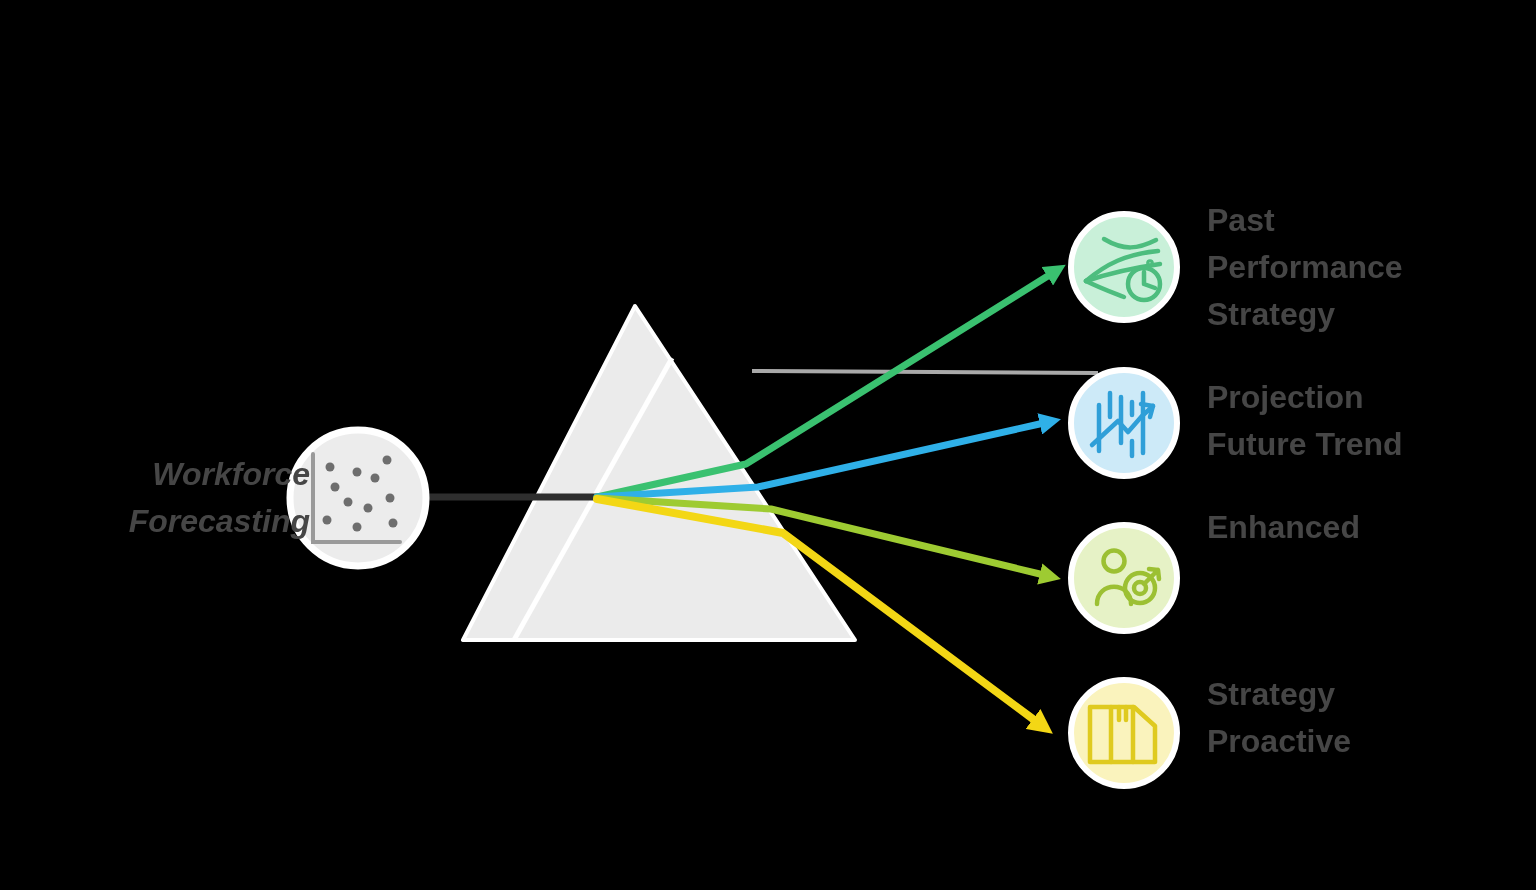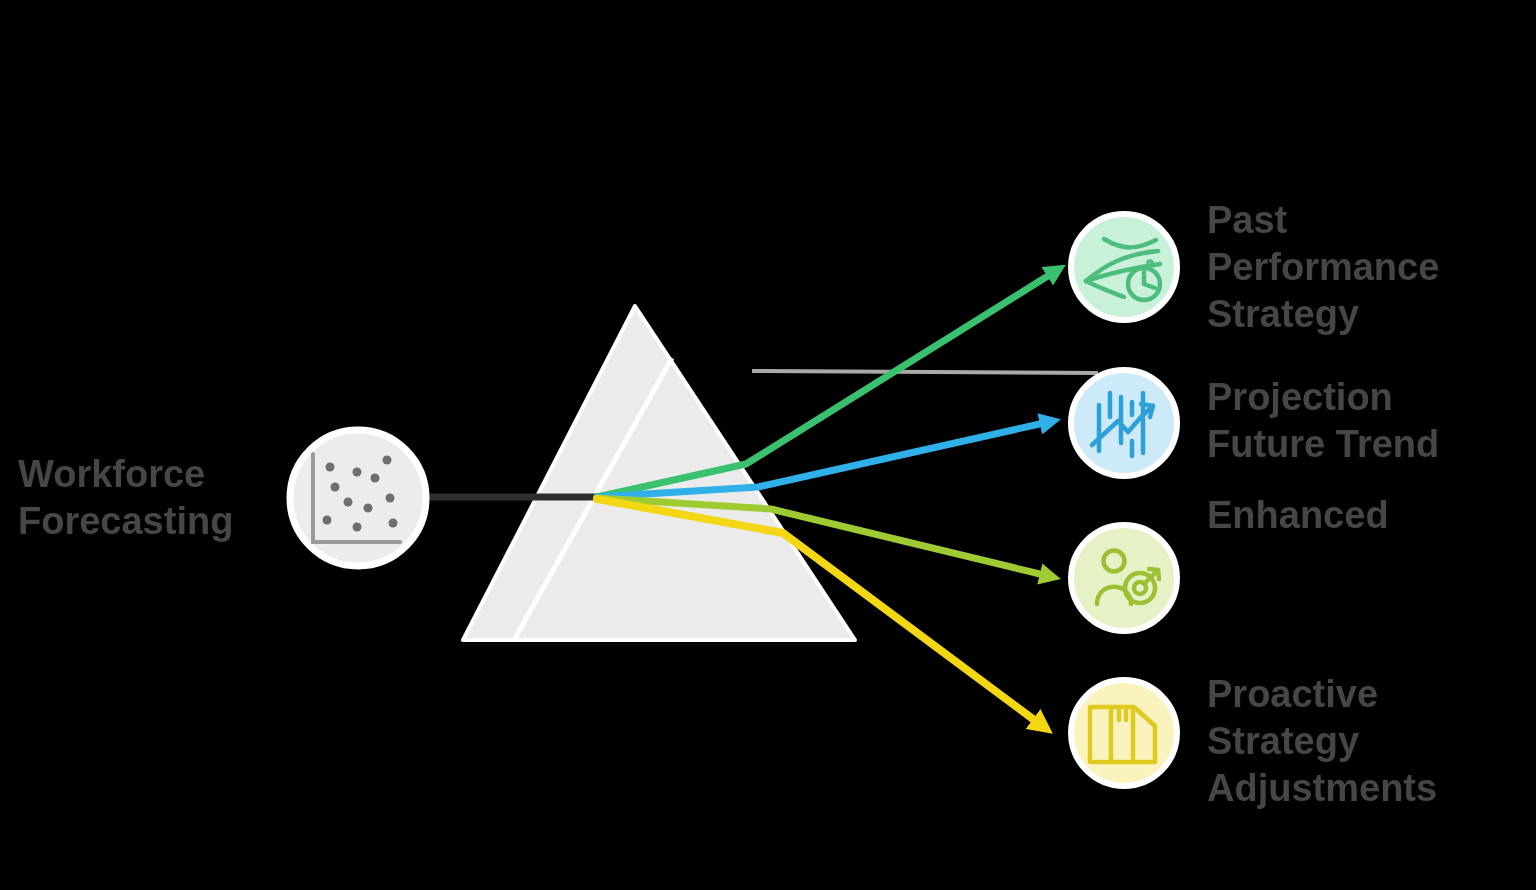--- a/index.html
+++ b/index.html
@@ -1,21 +1,21 @@
 <!DOCTYPE html>
 <html><head>
 <meta charset="utf-8">
 <style>
   html,body{margin:0;padding:0;background:#000;}
   body{width:1536px;height:890px;position:relative;overflow:hidden;
        font-family:"Liberation Sans", sans-serif;}
   .stage{position:absolute;left:0;top:0;width:1536px;height:890px;}
   svg.scene{position:absolute;left:0;top:0;}
-  .lbl{position:absolute;color:#464646;font-weight:bold;font-size:38px;line-height:47px;}
-  .lbl-left{left:18px;top:451px;width:292px;text-align:left;}
+  .lbl{position:absolute;color:#464646;font-weight:bold;font-size:32px;line-height:47px;}
+  .lbl-left{left:18px;top:451px;width:292px;text-align:right;font-style:italic;}
   .lbl-right{left:1207px;text-align:left;}
 </style>
 </head>
 <body>
 
 <div class="stage">
 
 <svg class="scene" width="1536" height="890" viewBox="0 0 1536 890">
   <defs>
     <marker id="m0" viewBox="0 0 10 10" refX="2" refY="5" markerWidth="3.1" markerHeight="3.1" orient="auto">
@@ -111,23 +111,22 @@
   <div>Past</div>
   <div>Performance</div>
   <div>Strategy</div>
 </div>
 
 <div class="lbl lbl-right" style="top:374px">
   <div>Projection</div>
   <div>Future Trend</div>
 </div>
 
-<div class="lbl lbl-right" style="top:492px">
+<div class="lbl lbl-right" style="top:504px">
   <div>Enhanced</div>
 </div>
 
 <div class="lbl lbl-right" style="top:671px">
+  <div>Strategy</div>
   <div>Proactive</div>
-  <div>Strategy</div>
-  <div>Adjustments</div>
 </div>
 
 </div>
 
 </body></html>

